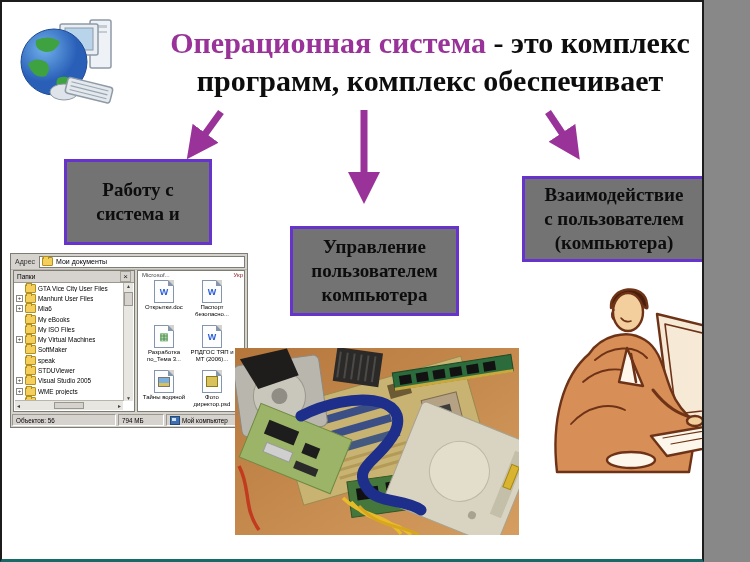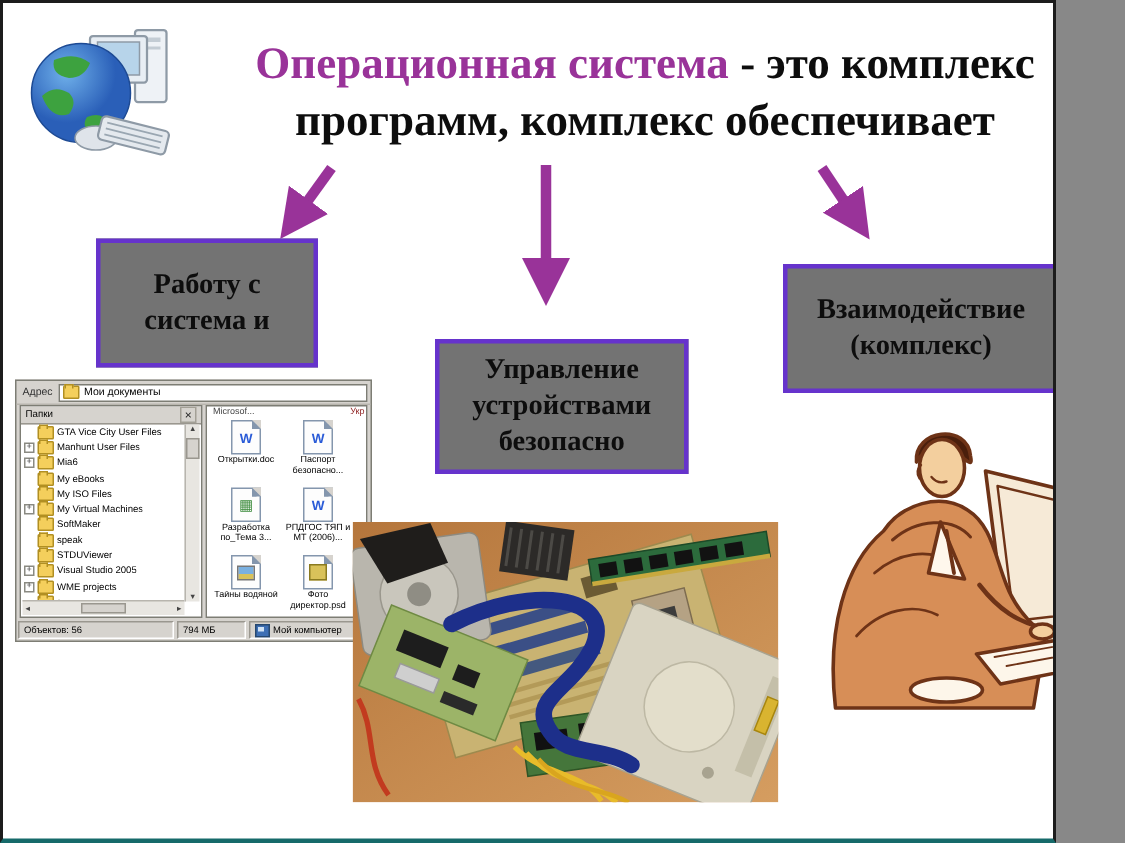--- a/index.html
+++ b/index.html
@@ -114,26 +114,27 @@
     <line x1="362" y1="108" x2="362" y2="188" stroke="#993399" stroke-width="7" marker-end="url(#ah)"></line>
     <line x1="546" y1="110" x2="570" y2="146" stroke="#993399" stroke-width="7" marker-end="url(#ah)"></line>
   </svg>
 
   <div class="concept-box" id="box-files">
     <div>Работу с</div>
     <div>система и</div>
   </div>
   <div class="concept-box" id="box-devices">
     <div>Управление</div>
-    <div>устройствами</div>
-    <div>безопасно</div>
+    <div>пользователем</div>
+    <div>компьютера</div>
   </div>
   <div class="concept-box" id="box-user">
     <div>Взаимодействие</div>
-    <div>(комплекс)</div>
+    <div>с пользователем</div>
+    <div>(компьютера)</div>
   </div>
 
   <div class="explorer">
     <div class="addr-row">
       <span class="addr-label">Адрес</span>
       <span class="addr-combo">
         <span class="folder-ico"></span>
         <span>Мои документы</span>
       </span>
     </div>

